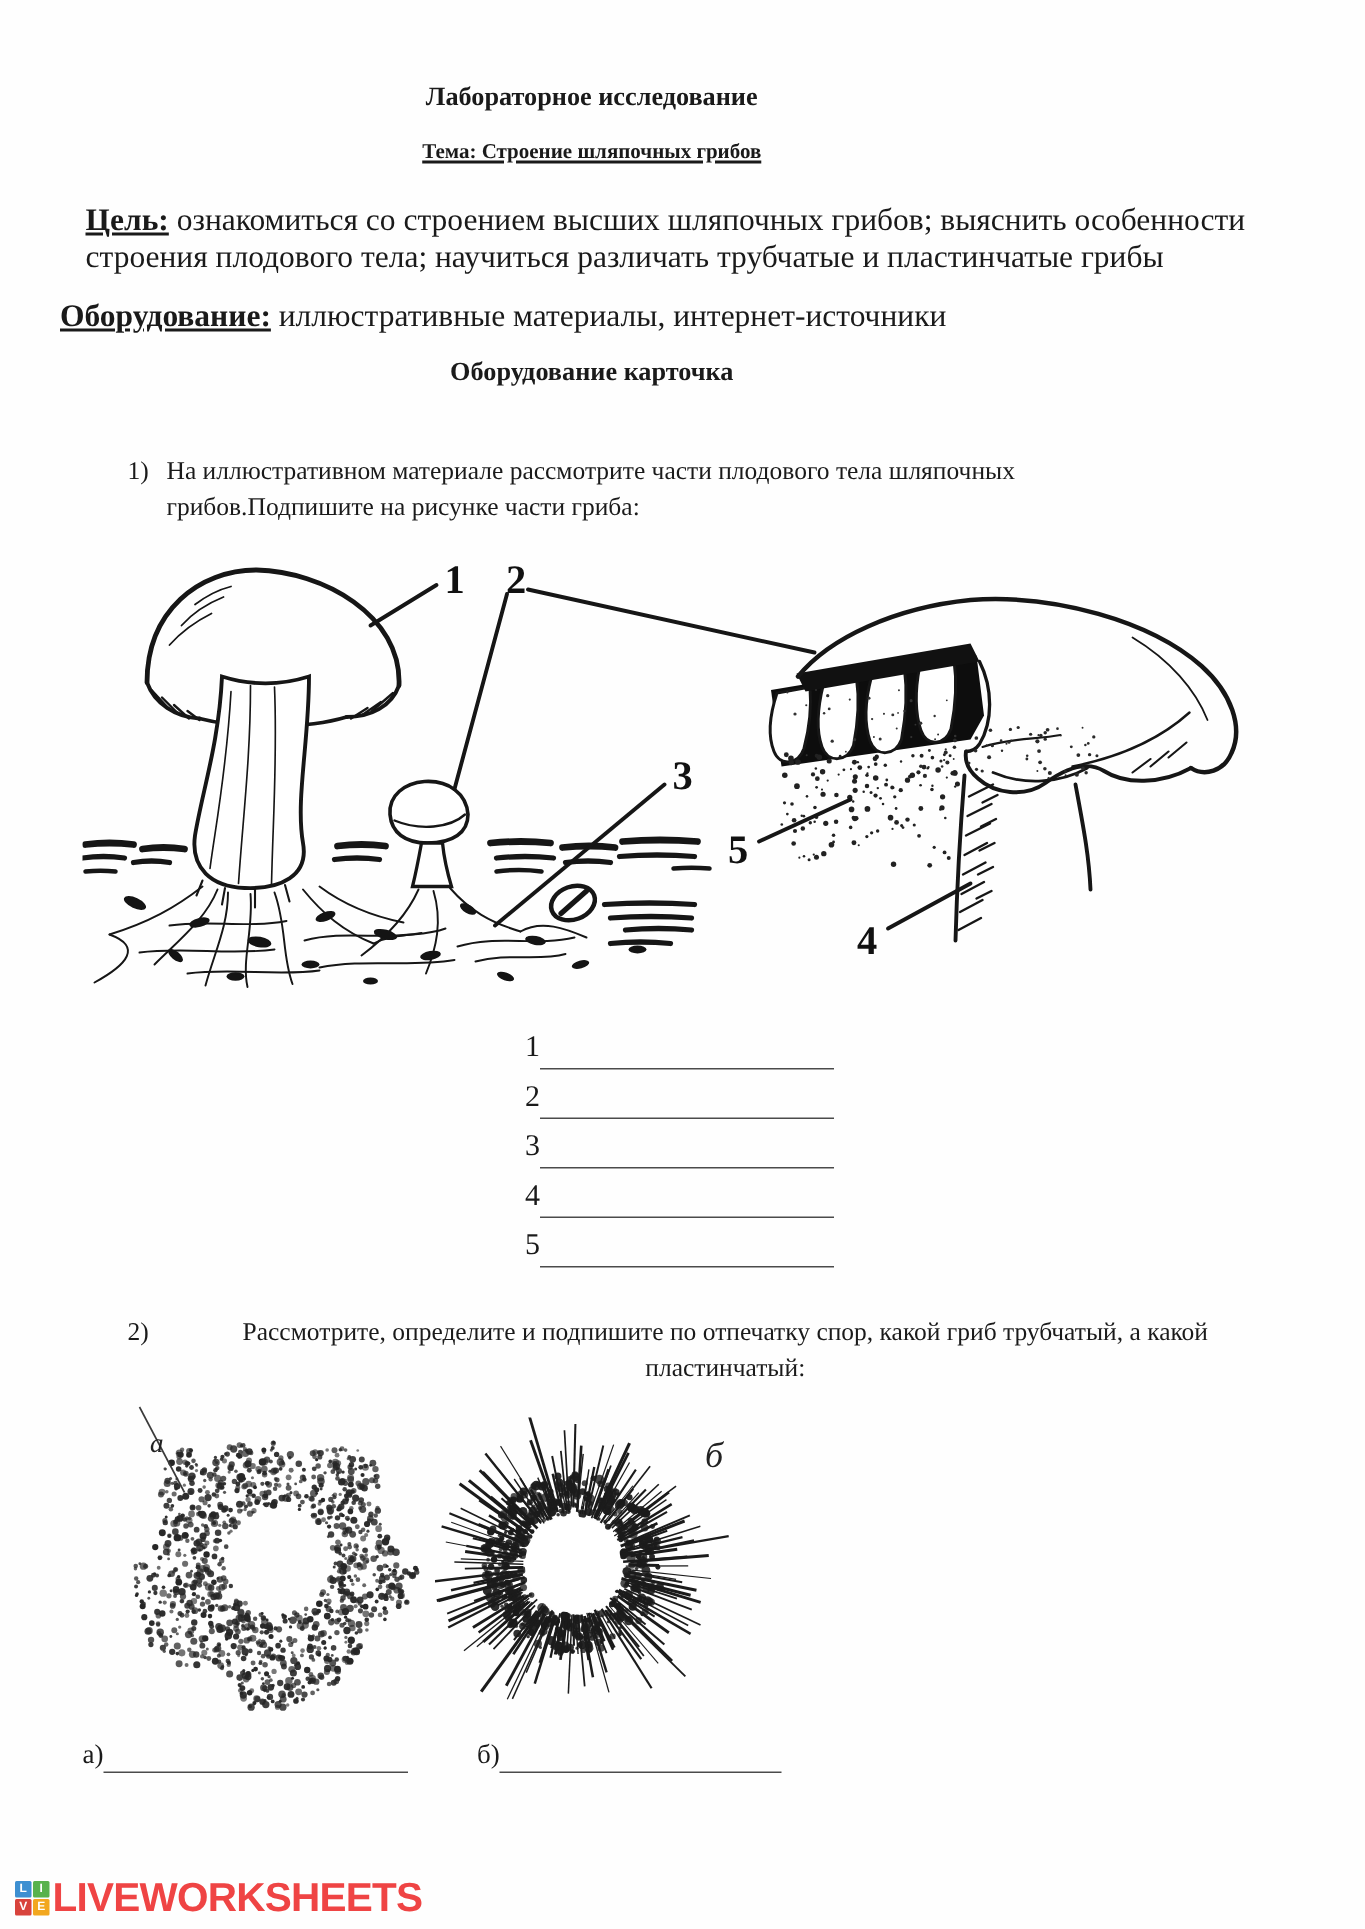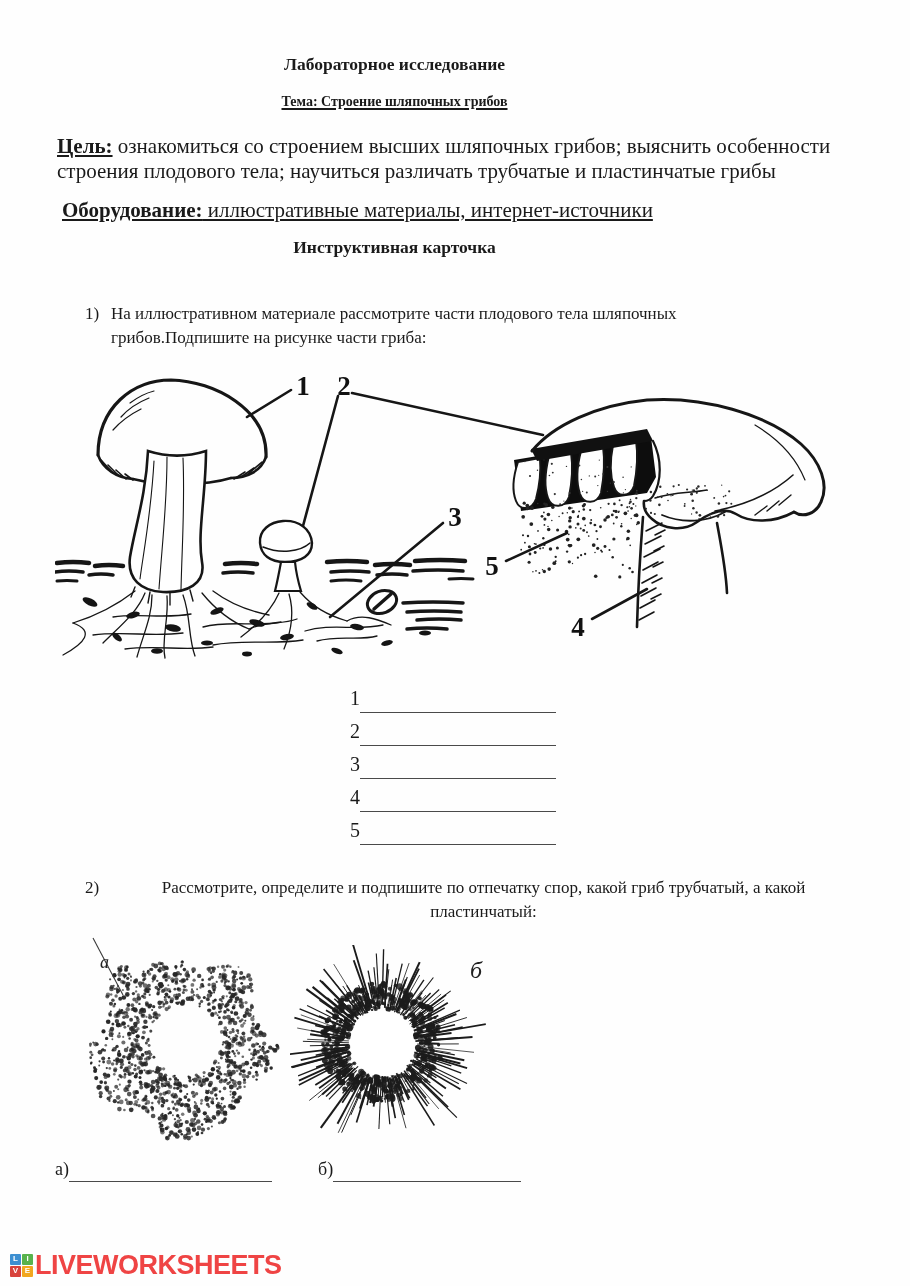--- a/index.html
+++ b/index.html
@@ -8,21 +8,21 @@
     font-family:"Liberation Serif", serif;color:#1a1a1a;overflow:hidden;
   }
   .abs{position:absolute;}
   .center{left:0;width:789px;text-align:center;}
   .b{font-weight:bold;}
   .u{text-decoration:underline;text-decoration-thickness:1.5px;text-underline-offset:2px;}
   .title{top:54px;font-size:17.5px;}
   .theme{top:94px;font-size:14px;}
   .para{font-size:21px;line-height:25px;}
   .goal{left:57px;top:134px;width:806px;}
-  .equipment{left:62px;top:198px;width:806px;text-decoration:underline;}
+  .equipment{left:40px;top:198px;width:806px;}
   .card-heading{top:237px;font-size:17.5px;}
   .task{display:flex;font-size:17px;line-height:24px;}
   .task .num{width:26px;flex:0 0 26px;}
   .task1{left:85px;top:302px;width:655px;}
   .task1 .txt{width:625px;}
   .task2{left:85px;top:876px;width:780px;}
   .task2 .txt{width:745px;text-align:center;}
   svg{display:block;}
   .answer-lines{left:350px;top:683px;}
   .ans-row{height:33px;font-size:20px;line-height:30px;}
@@ -45,21 +45,21 @@
 
 <div class="page">
 
   <div class="abs center b title">Лабораторное исследование</div>
   <div class="abs center b theme"><span class="u">Тема: Строение шляпочных грибов</span></div>
 
   <div class="abs para goal"><span class="b u">Цель:</span><span> ознакомиться со строением высших шляпочных грибов; выяснить особенности строения плодового тела; научиться различать трубчатые и пластинчатые грибы</span></div>
 
   <div class="abs para equipment"><span class="b u">Оборудование:</span><span> иллюстративные материалы, интернет-источники</span></div>
 
-  <div class="abs center b card-heading">Инструктивная карточка</div>
+  <div class="abs center b card-heading">Оборудование карточка</div>
 
   <div class="abs task task1">
     <span class="num">1)</span>
     <span class="txt">На иллюстративном материале рассмотрите части плодового тела шляпочных грибов.Подпишите на рисунке части гриба:</span>
   </div>
 
   <svg class="abs" style="left:55px;top:365px" width="820" height="300" viewBox="0 0 820 300">
     <g stroke="#161616" fill="none" stroke-linecap="round">
 
       <path d="M43,90 C43,42 78,15 116,15 C160,16 213,45 211,92" stroke-width="3.2"></path>

